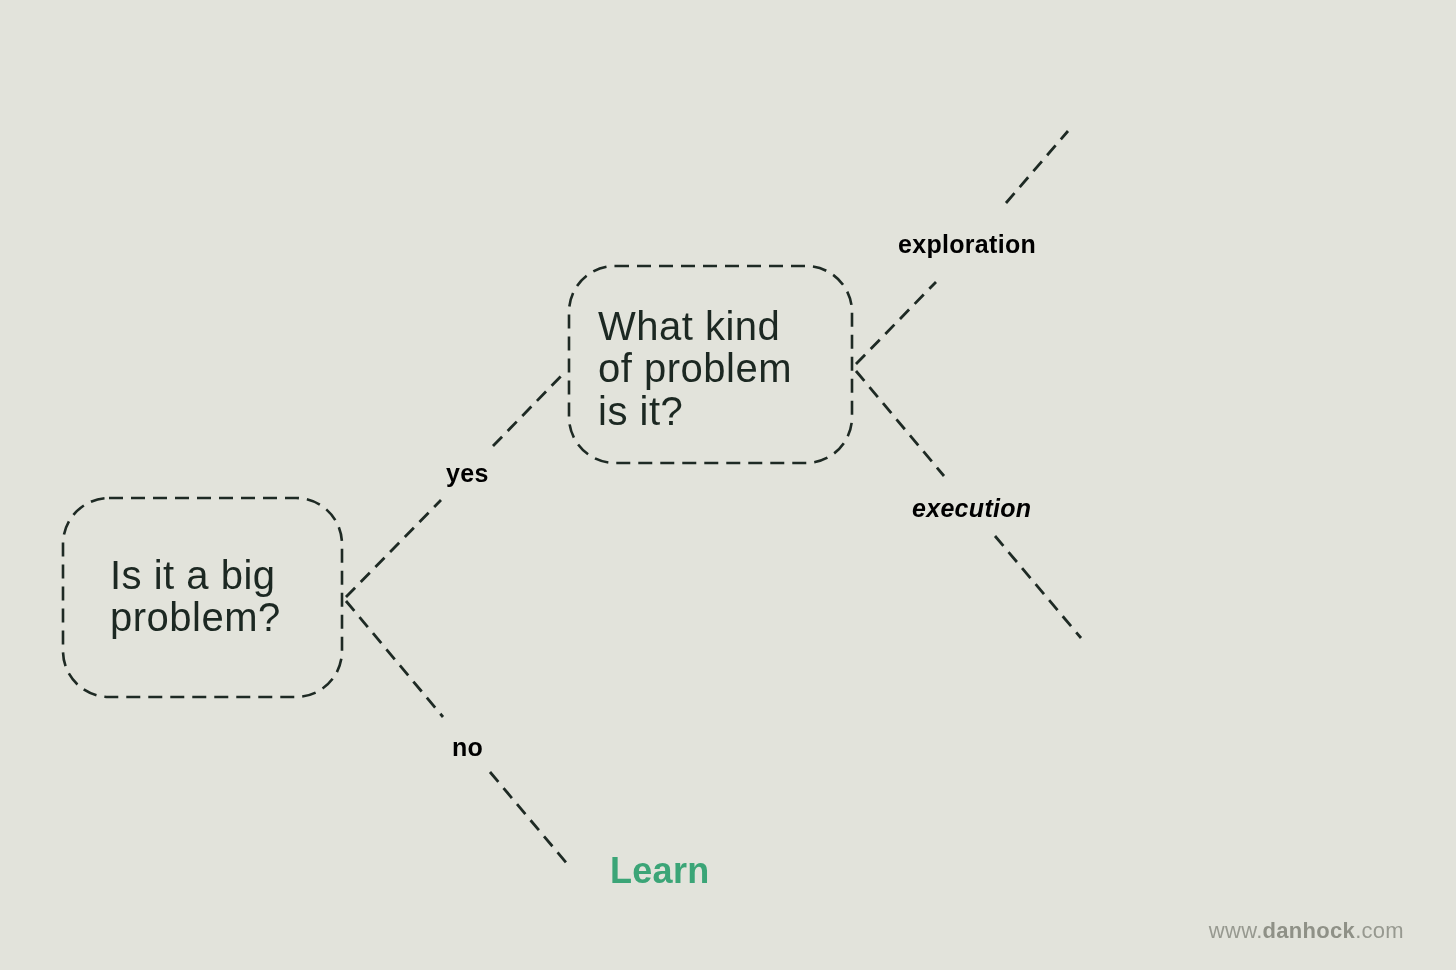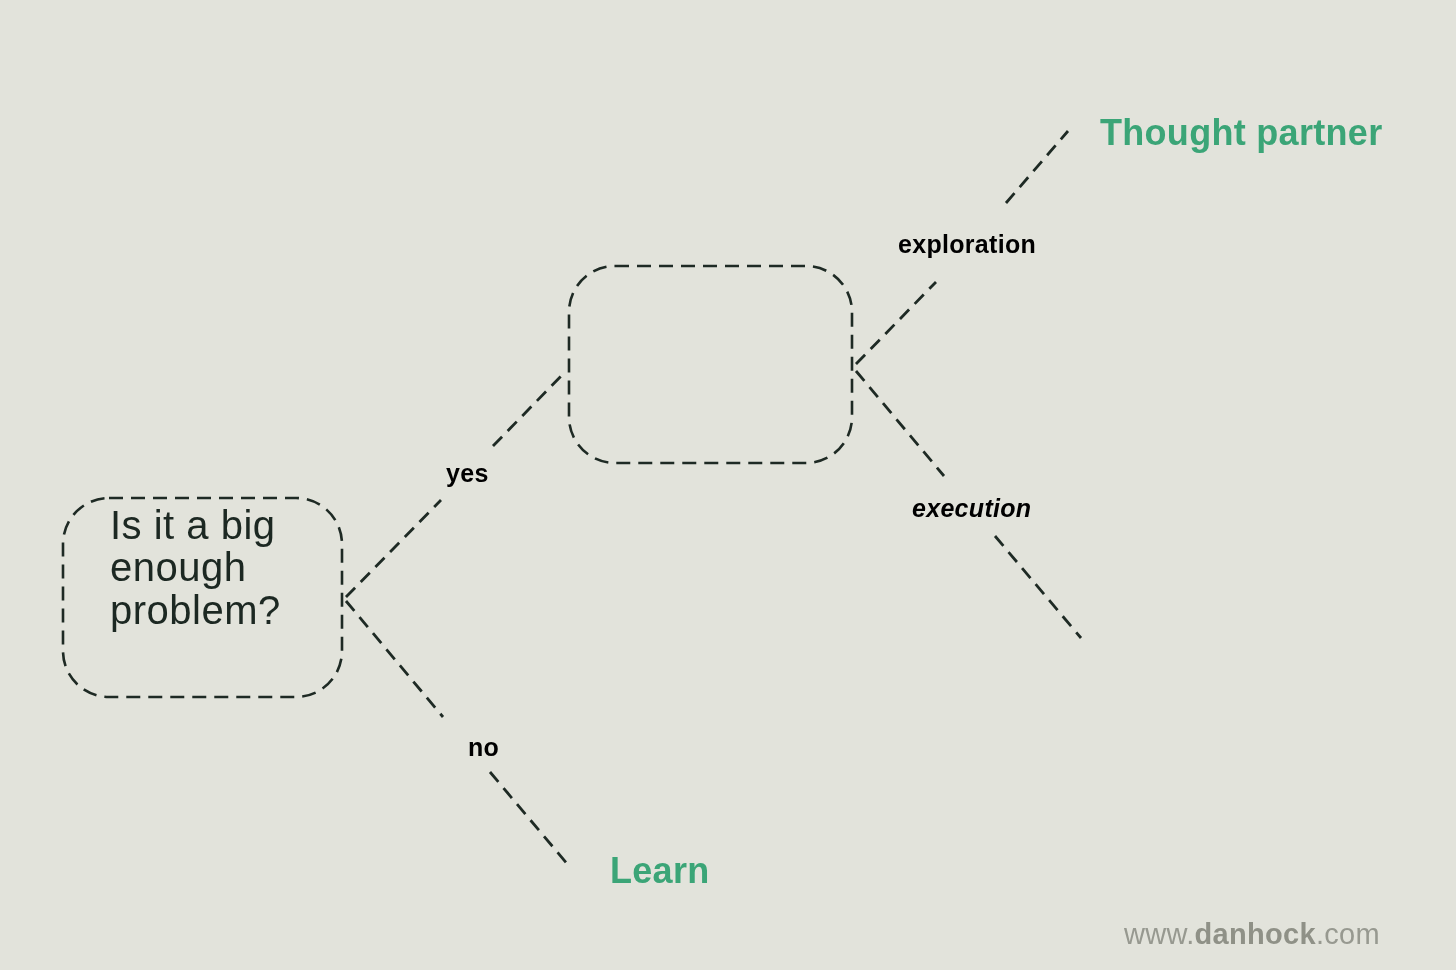--- a/index.html
+++ b/index.html
@@ -54,23 +54,23 @@
   .outcome-label {
     position: absolute;
     font-size: 36px;
     font-weight: 700;
     letter-spacing: 0.3px;
     color: #3ba577;
     white-space: nowrap;
   }
   .watermark {
     position: absolute;
-    right: 76px;
+    right: 52px;
     top: 918px;
-    font-size: 29px;
+    font-size: 22px;
     color: #979990;
     letter-spacing: 0.3px;
     white-space: nowrap;
   }
   .watermark .wm-bold {
     font-weight: 700;
     color: #8f9187;
   }
 </style>
 </head>
@@ -89,32 +89,35 @@
     <line x1="346" y1="601" x2="443" y2="717"></line>
     <line x1="490" y1="772" x2="569" y2="866"></line>
 
     <line x1="856" y1="364" x2="936" y2="282"></line>
     <line x1="1006" y1="203" x2="1068" y2="131"></line>
 
     <line x1="856" y1="371" x2="944" y2="476"></line>
     <line x1="995" y1="536" x2="1081" y2="638"></line>
   </svg>
 
-  <div class="node-text" style="left:110px; top:504px;">
+  <div class="node-text" style="left:110px; top:554px;">
     <div>Is it a big</div>
-    <div>enough</div>
     <div>problem?</div>
   </div>
 
+  <div class="node-text" style="left:598px; top:305px;">
+    <div>What kind</div>
+    <div>of problem</div>
+    <div>is it?</div>
+  </div>
 
   <div class="edge-label" style="left:446px; top:459px;text-align:center;">yes</div>
-  <div class="edge-label" style="left:452px; top:733px;margin-left:16px;">no</div>
+  <div class="edge-label" style="left:452px; top:733px;">no</div>
   <div class="edge-label" style="left:898px; top:230px;">exploration</div>
   <div class="edge-label" style="left:912px; top:494px;font-style:italic;">execution</div>
 
-  <div class="outcome-label" style="left:1100px; top:112px;">Thought partner</div>
   <div class="outcome-label" style="left:610px; top:850px;">Learn</div>
 
   <div class="watermark">
     <span>www.</span><span class="wm-bold">danhock</span><span>.com</span>
   </div>
 
 </div>
 
 </body></html>

